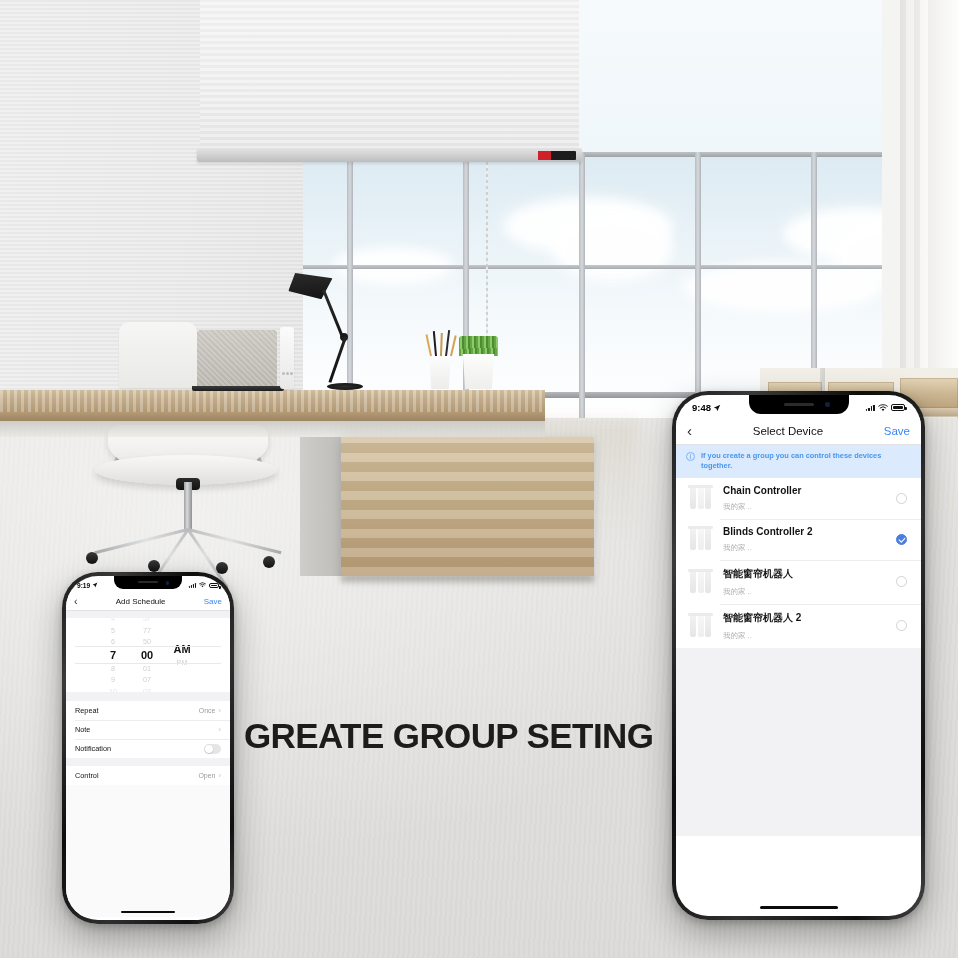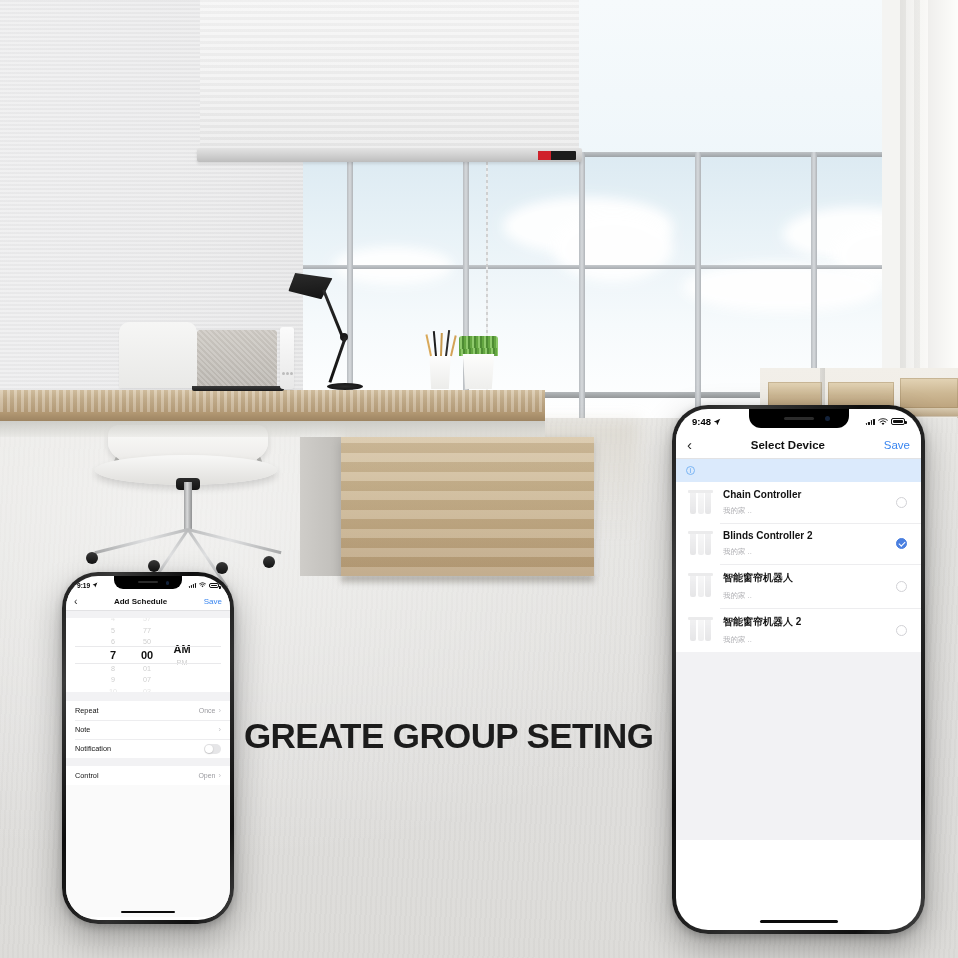--- a/index.html
+++ b/index.html
@@ -312,26 +312,26 @@
   .sb-time { font-weight:700; display:flex; align-items:center; gap:2px;}
   .sb-right { display:flex; align-items:center; gap:3px; }
   .home-ind {
     position:absolute; bottom:7px; left:50%; transform:translateX(-50%);
     background:#0b0b0b; border-radius:100px;
   }
   .navbar {
     position:relative; display:flex; align-items:center; justify-content:space-between;
     background:#fff; border-bottom:1px solid #e2e2e4;
   }
-  .nav-title { font-weight:700; color:#111; }
+  .nav-title { font-weight:400; color:#111; }
   .nav-action { color:#3a86f0; font-weight:500; }
   .nav-back { color:#2a2a2a; font-weight:300; }
 
   
-  #phone-right { left:672px; top:405px; width:253px; height:529px; }
+  #phone-right { left:672px; top:391px; width:253px; height:529px; }
   #phone-right .notch { width:100px; height:19px; }
   #phone-right .notch .speaker { width:30px; height:3px; }
   #phone-right .notch .camera { right:19px; top:7px; width:5px; height:5px; }
   #phone-right .statusbar { height:22px; padding: 3px 16px 0; font-size:9.5px; }
   #phone-right .navbar { height:28px; padding: 0 11px; font-size:11.5px; margin-top:22px;}
   #phone-right .nav-back { font-size:15px; }
 
   .info-banner {
     display:flex; gap:6px; align-items:flex-start;
     background:#dbeafc; padding:6px 10px 7px; color:#4897f0;
@@ -569,20 +569,21 @@
     </div>
 
     <div class="navbar">
       <span class="nav-back">‹</span>
       <span class="nav-title">Select Device</span>
       <span class="nav-action">Save</span>
     </div>
 
     <div class="info-banner">
       <span class="info-icon">i</span>
+      <span>If you create a group you can control these devices together.</span>
     </div>
 
     <div class="dev-list" id="device-list">
         <div class="dev-row">
           <div class="dev-icon">
             <span class="blade"></span>
             <span class="blade"></span>
             <span class="blade"></span>
             <span class="top-rail"></span>
           </div>

